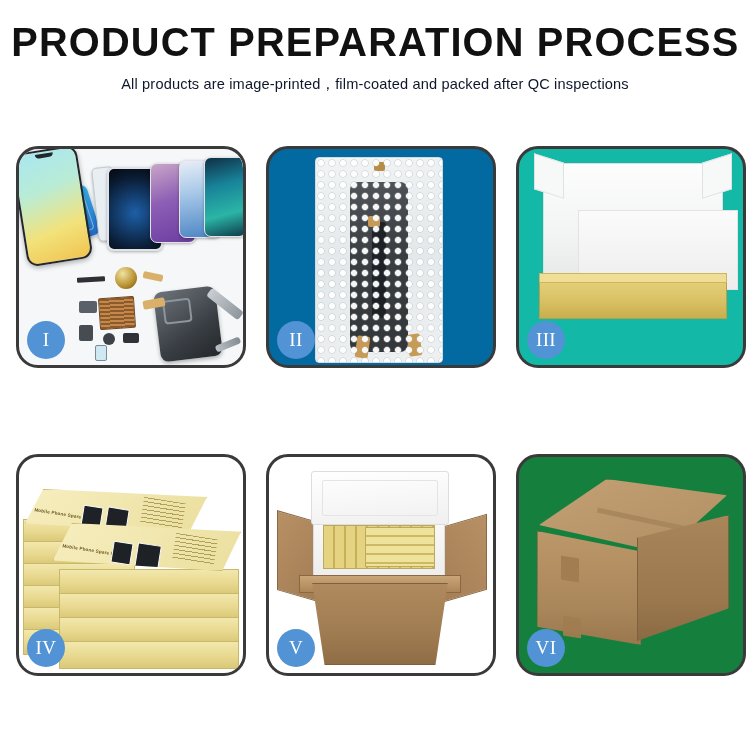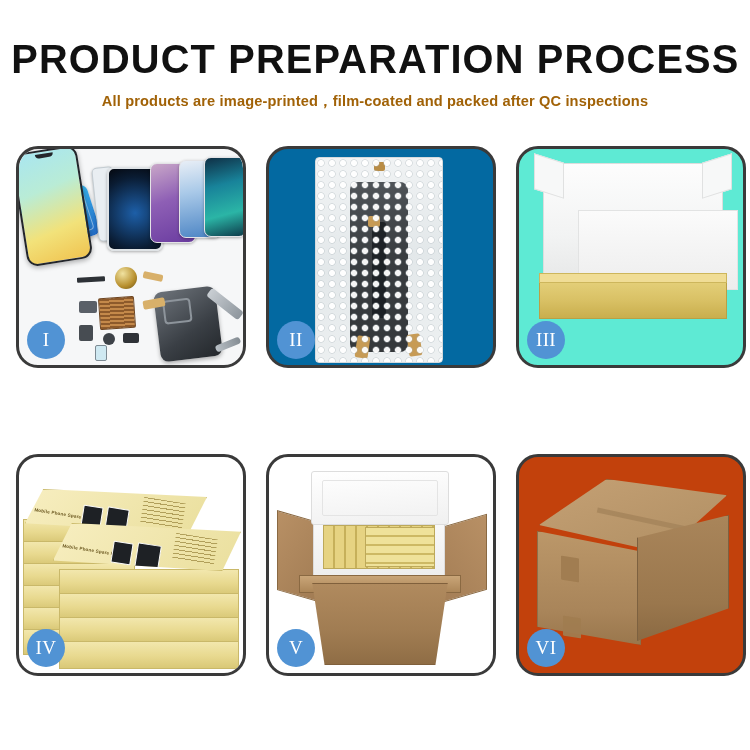--- a/index.html
+++ b/index.html
@@ -4,28 +4,28 @@
 <style>
   html,body{margin:0;padding:0;}
   body{
     width:750px;height:750px;background:#ffffff;
     font-family:"Liberation Sans", sans-serif;
     overflow:hidden;position:relative;
   }
   .page{width:750px;height:750px;position:relative;background:#fff;}
 
   
-  .header{padding-top:38px;text-align:center;}
+  .header{padding-top:21px;text-align:center;}
   .title{
     font-size:41px;font-weight:700;letter-spacing:1.2px;color:#111;
     line-height:1.05;transform:scaleX(.97);transform-origin:center;
     white-space:nowrap;
   }
   .subtitle{
-    margin-top:11px;font-size:14.6px;color:#a16207;font-weight:700;
+    margin-top:11px;font-size:14.6px;color:#0f172a;font-weight:400;
     letter-spacing:.15px;white-space:nowrap;
   }
 
   
   .grid{
     position:absolute;left:16px;top:146px;width:718px;
     display:grid;grid-template-columns:repeat(3,230px);
     grid-template-rows:222px 222px;column-gap:20px;row-gap:86px;
   }
   .panel{
@@ -124,21 +124,21 @@
   .tapeA{position:absolute;left:52px;top:58px;width:12px;height:11px;
     background:#c79b55;border-radius:2px;}
   .tapeB{position:absolute;left:40px;top:178px;width:13px;height:22px;
     background:#c79b55;border-radius:2px;transform:rotate(8deg);}
   .tapeC{position:absolute;left:92px;top:176px;width:13px;height:22px;
     background:#c79b55;border-radius:2px;transform:rotate(-8deg);}
   .tapeD{position:absolute;left:58px;top:4px;width:11px;height:9px;
     background:#b98c45;border-radius:2px;}
 
   
-  .p3{background:#5eead4;}
+  .p3{background:#14b8a6;}
   .box3-lid{position:absolute;left:24px;top:14px;width:178px;height:120px;
     background:linear-gradient(180deg,#fdfdfd 0%,#f2f3f3 60%,#e6e7e7 100%);
     border:1px solid #dcdddd;border-radius:2px;}
   .box3-lid:before{content:"";position:absolute;left:-10px;top:-6px;width:28px;height:34px;
     background:#f7f8f8;border:1px solid #e0e1e1;transform:skewY(18deg);}
   .box3-lid:after{content:"";position:absolute;right:-10px;top:-6px;width:28px;height:34px;
     background:#f7f8f8;border:1px solid #e0e1e1;transform:skewY(-18deg);}
   .foam-face{position:absolute;left:34px;top:46px;width:158px;height:78px;
     background:linear-gradient(180deg,#fbfbfb,#ededed);border:1px solid #e2e3e3;}
   .box3-tray{position:absolute;left:20px;top:128px;width:186px;height:40px;
@@ -186,21 +186,21 @@
   .v-lid:after{content:"";position:absolute;left:10px;top:8px;right:10px;bottom:8px;
     border:1px solid #e4e4e4;border-radius:2px;}
   .v-content{position:absolute;left:54px;top:68px;width:110px;height:42px;
     background:repeating-linear-gradient(90deg,#e6d382 0 9px,#c6b05a 9px 11px);
     border:1px solid #bda95a;}
   .v-content2{position:absolute;left:96px;top:70px;width:68px;height:38px;
     background:repeating-linear-gradient(180deg,#efe29a 0 7px,#cdb964 7px 9px);
     border:1px solid #bda95a;}
 
   
-  .p6{background:#c2410c;}
+  .p6{background:#15803d;}
   .c-top{position:absolute;left:20px;top:22px;width:186px;height:72px;
     background:linear-gradient(160deg,#c4a074 0%,#b08f63 100%);
     border:1px solid #8d6f49;
     clip-path:polygon(36% 0,100% 22%,66% 100%,0 62%);}
   .c-seam{position:absolute;left:56px;top:40px;width:120px;height:5px;
     background:#a4835a;transform:rotate(12deg);opacity:.8;}
   .c-left{position:absolute;left:18px;top:74px;width:102px;height:112px;
     background:linear-gradient(180deg,#bb9769 0%,#a9855a 70%,#9a774d 100%);
     border:1px solid #8d6f49;clip-path:polygon(0 0,100% 18%,100% 100%,0 84%);}
   .c-right{position:absolute;left:118px;top:58px;width:90px;height:124px;

